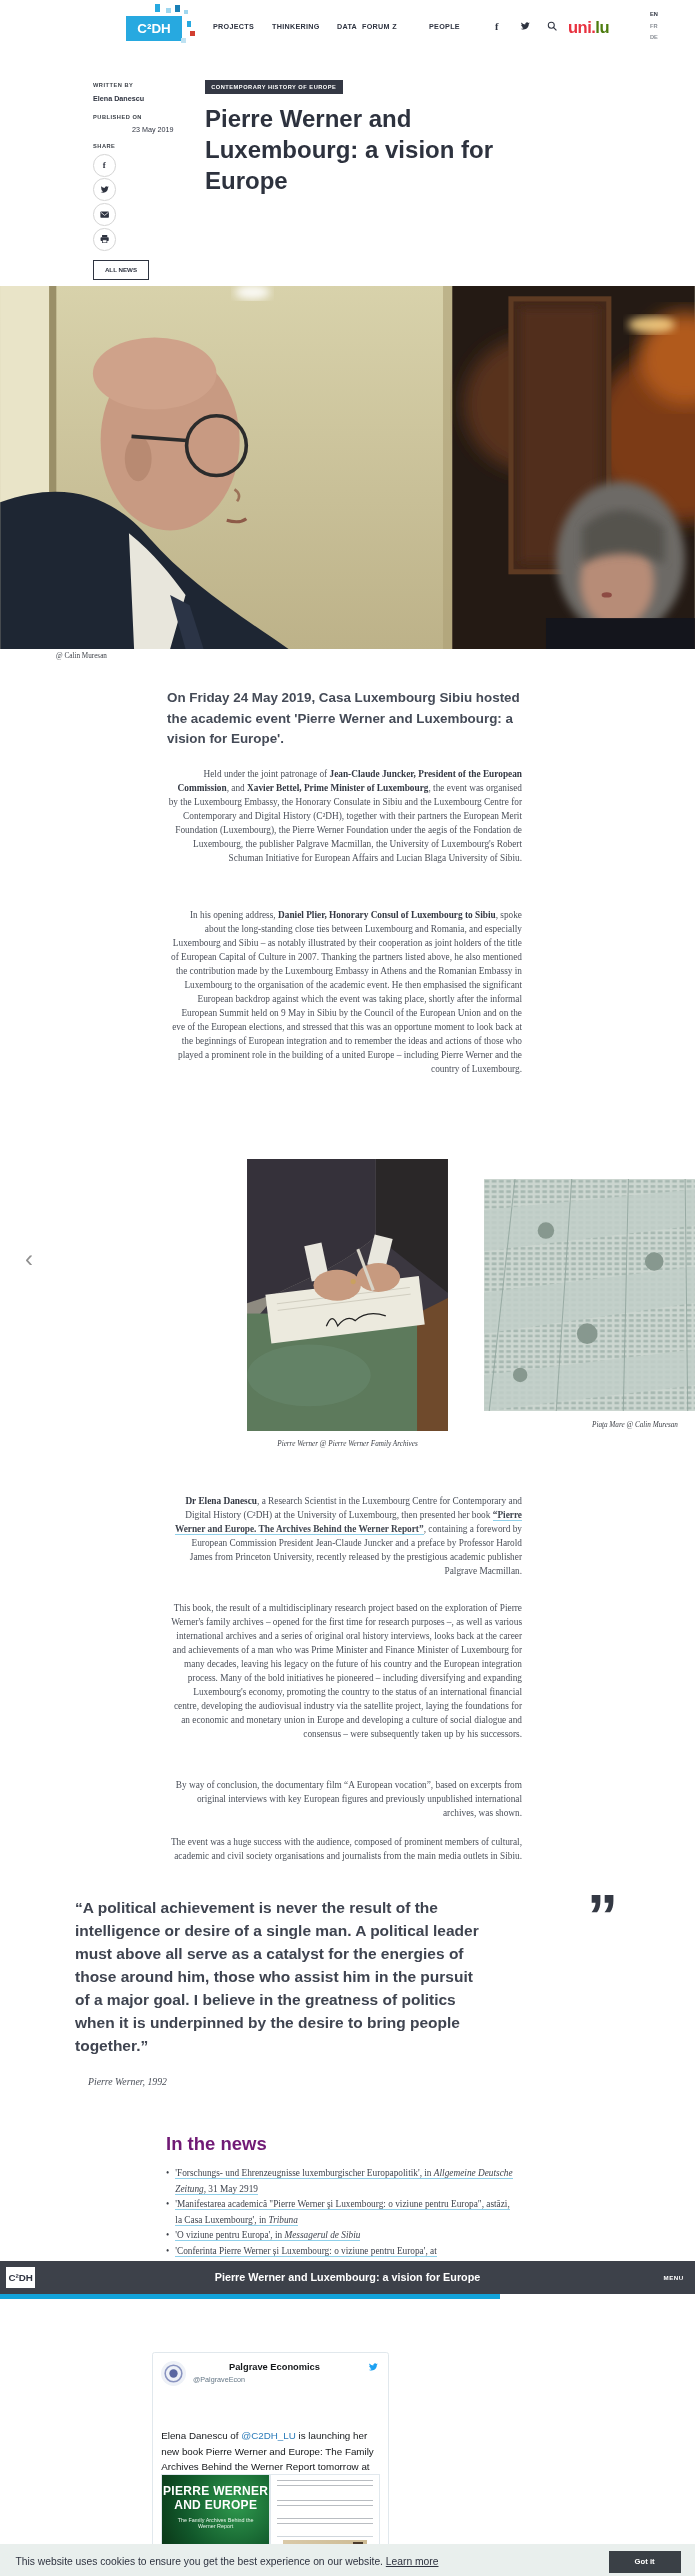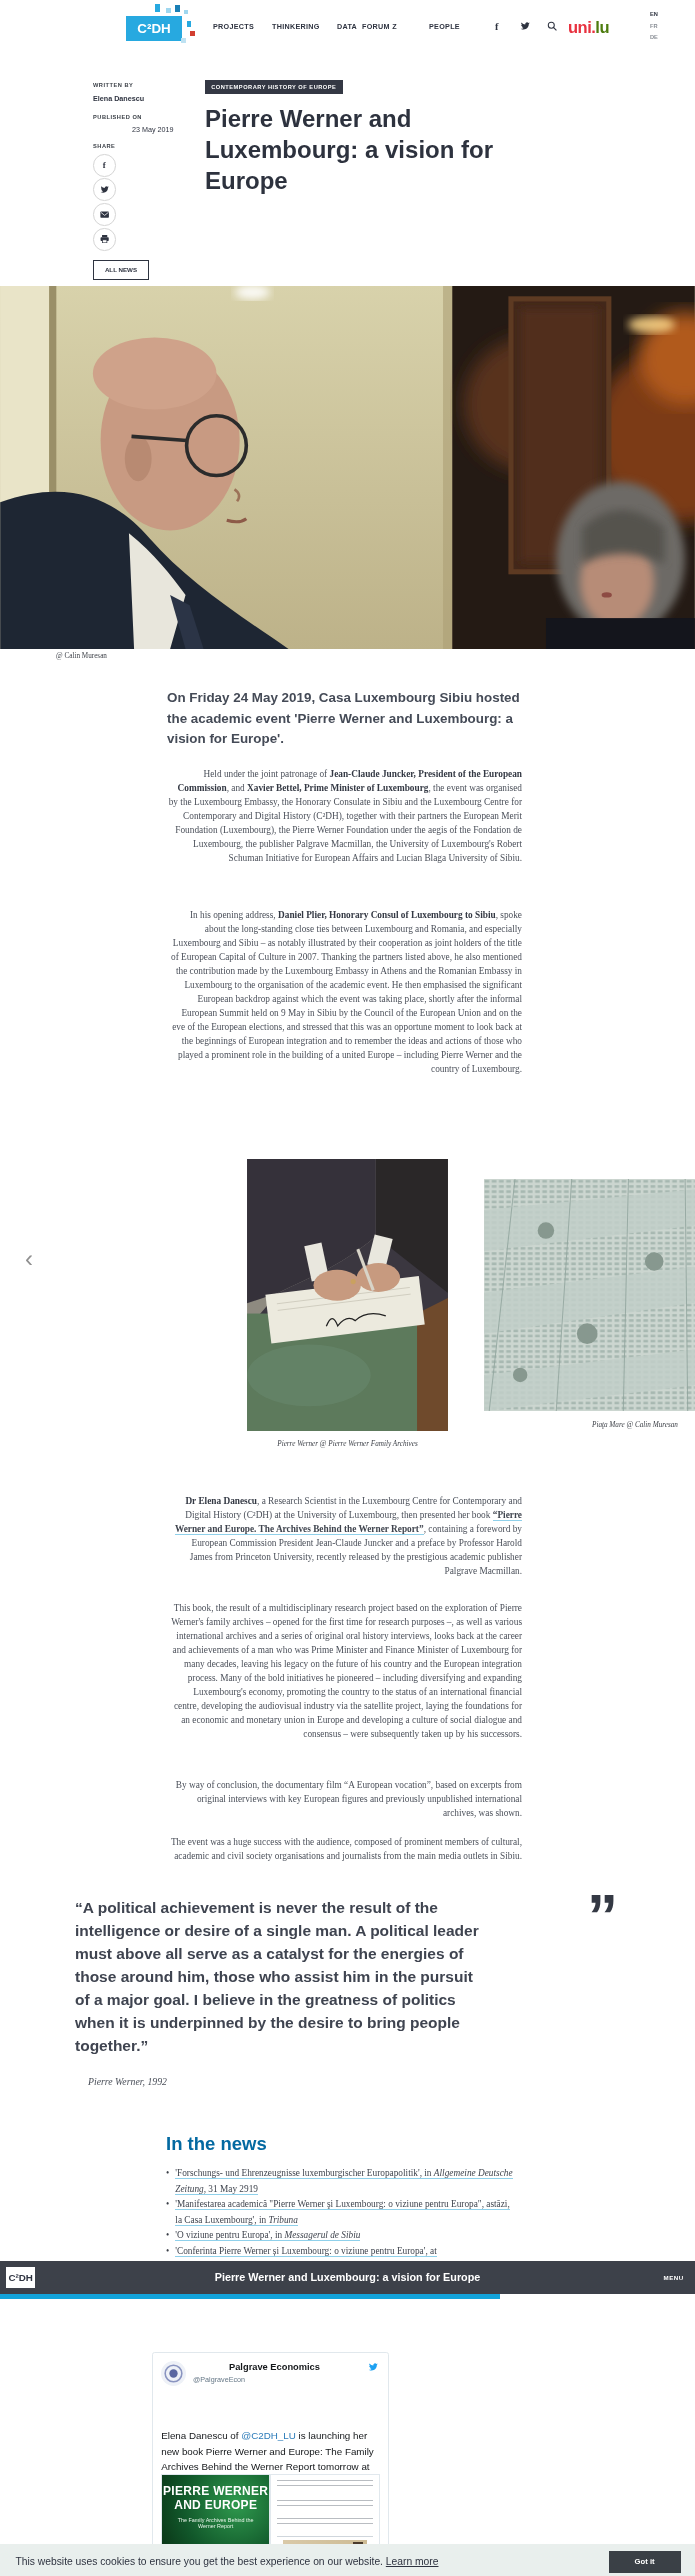--- a/index.html
+++ b/index.html
@@ -36,21 +36,21 @@
   .p1{top:767px;} .p2{top:908px;}
   .bodycol{left:167px;width:355px;}
   
   .photoL{top:1159px;left:247px;width:201px;height:272px;overflow:hidden;}
   .photoR{top:1179px;left:484px;width:211px;height:232px;overflow:hidden;}
   .chev{top:1247px;left:25px;font-size:24px;color:#8f8f8f;cursor:pointer;line-height:24px;}
   .p3{top:1494px;} .p4{top:1601px;} .p5{top:1778px;} .p6{top:1835px;}
   .quote{top:1896px;left:75px;width:412px;font-size:15.5px;line-height:23px;font-weight:bold;color:#3f4450;}
   .qmark{top:1890px;left:587px;font-size:62px;font-weight:bold;color:#343944;line-height:52px;}
   .qattr{top:2076px;left:88px;font-family:"Liberation Serif",serif;font-style:italic;font-size:9.8px;color:#4b505a;}
-  .newshead{top:2133px;left:166px;font-size:18.5px;font-weight:bold;color:#0369a1;}
+  .newshead{top:2133px;left:166px;font-size:18.5px;font-weight:bold;color:#701a75;}
   .newslist{top:2166px;left:166px;width:350px;}
   .nitem{font-family:"Liberation Serif",serif;font-size:9.3px;line-height:15.5px;color:#3f444e;
          padding-left:9.3px;position:relative;}
   .nitem:before{content:"•";position:absolute;left:0;color:#3a3f47;}
   .nlink{color:#3f444e;text-decoration:none;border-bottom:1px solid #8fd0ea;cursor:pointer;}
   
   .sticky{top:2261px;left:0;width:695px;height:33px;background:#3d414a;z-index:40;}
   .sticky .box{left:6.2px;top:5.7px;width:29px;height:21.6px;background:#fff;color:#2e3340;
                font-size:9.8px;line-height:21.6px;}
   .sticky .stitle{position:absolute;left:0;right:0;top:0;height:33px;line-height:33px;text-align:center;

